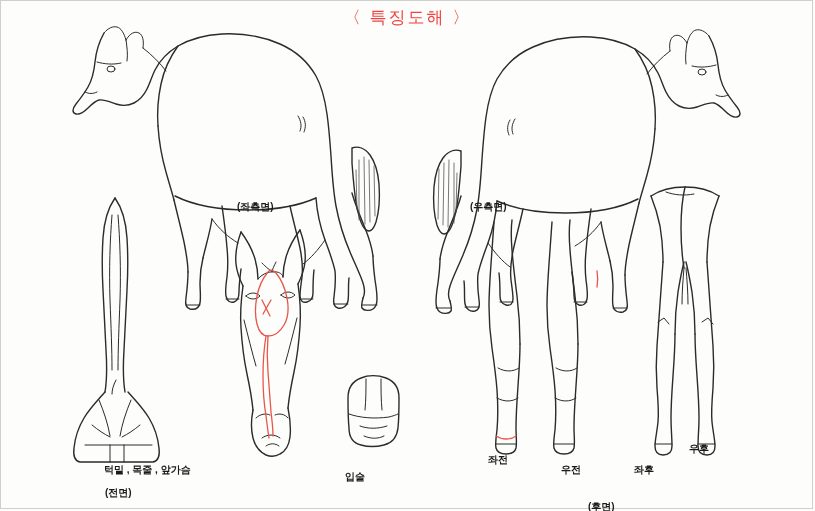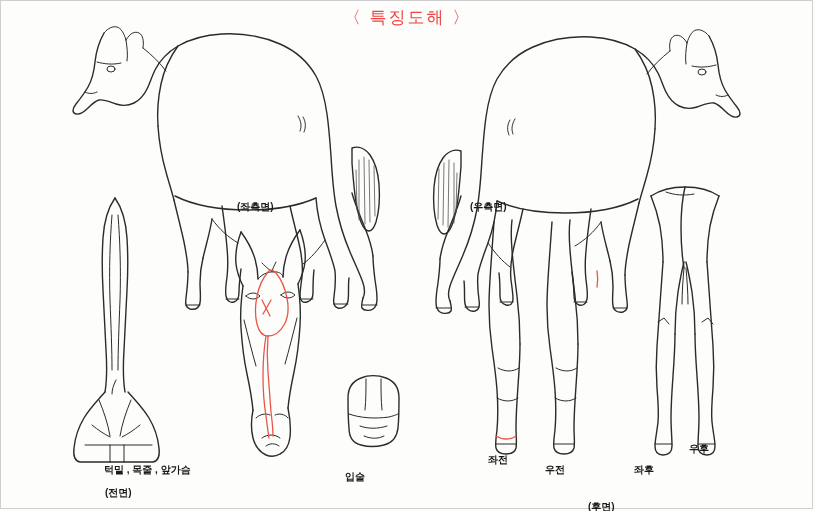--- a/index.html
+++ b/index.html
@@ -338,18 +338,18 @@
     </g>
 
   </svg>
 
   <div class="caption" style="left:237px; top:200px;">(좌측면)</div>
   <div class="caption" style="left:470px; top:200px;">(우측면)</div>
   <div class="caption" style="left:58px; top:463px;margin-left:46px;">턱밑 , 목줄 , 앞가슴</div>
   <div class="caption" style="left:105px; top:486px;">(전면)</div>
   <div class="caption" style="left:345px; top:470px;">입술</div>
   <div class="caption" style="left:488px; top:453px;">좌전</div>
-  <div class="caption" style="left:545px; top:463px;">우전</div>
+  <div class="caption" style="left:561px; top:463px;">우전</div>
   <div class="caption" style="left:634px; top:463px;text-align:center;">좌후</div>
   <div class="caption" style="left:689px; top:442px;">우후</div>
   <div class="caption" style="left:588px; top:500px;">(후면)</div>
 
 </div>
 
 </body></html>

